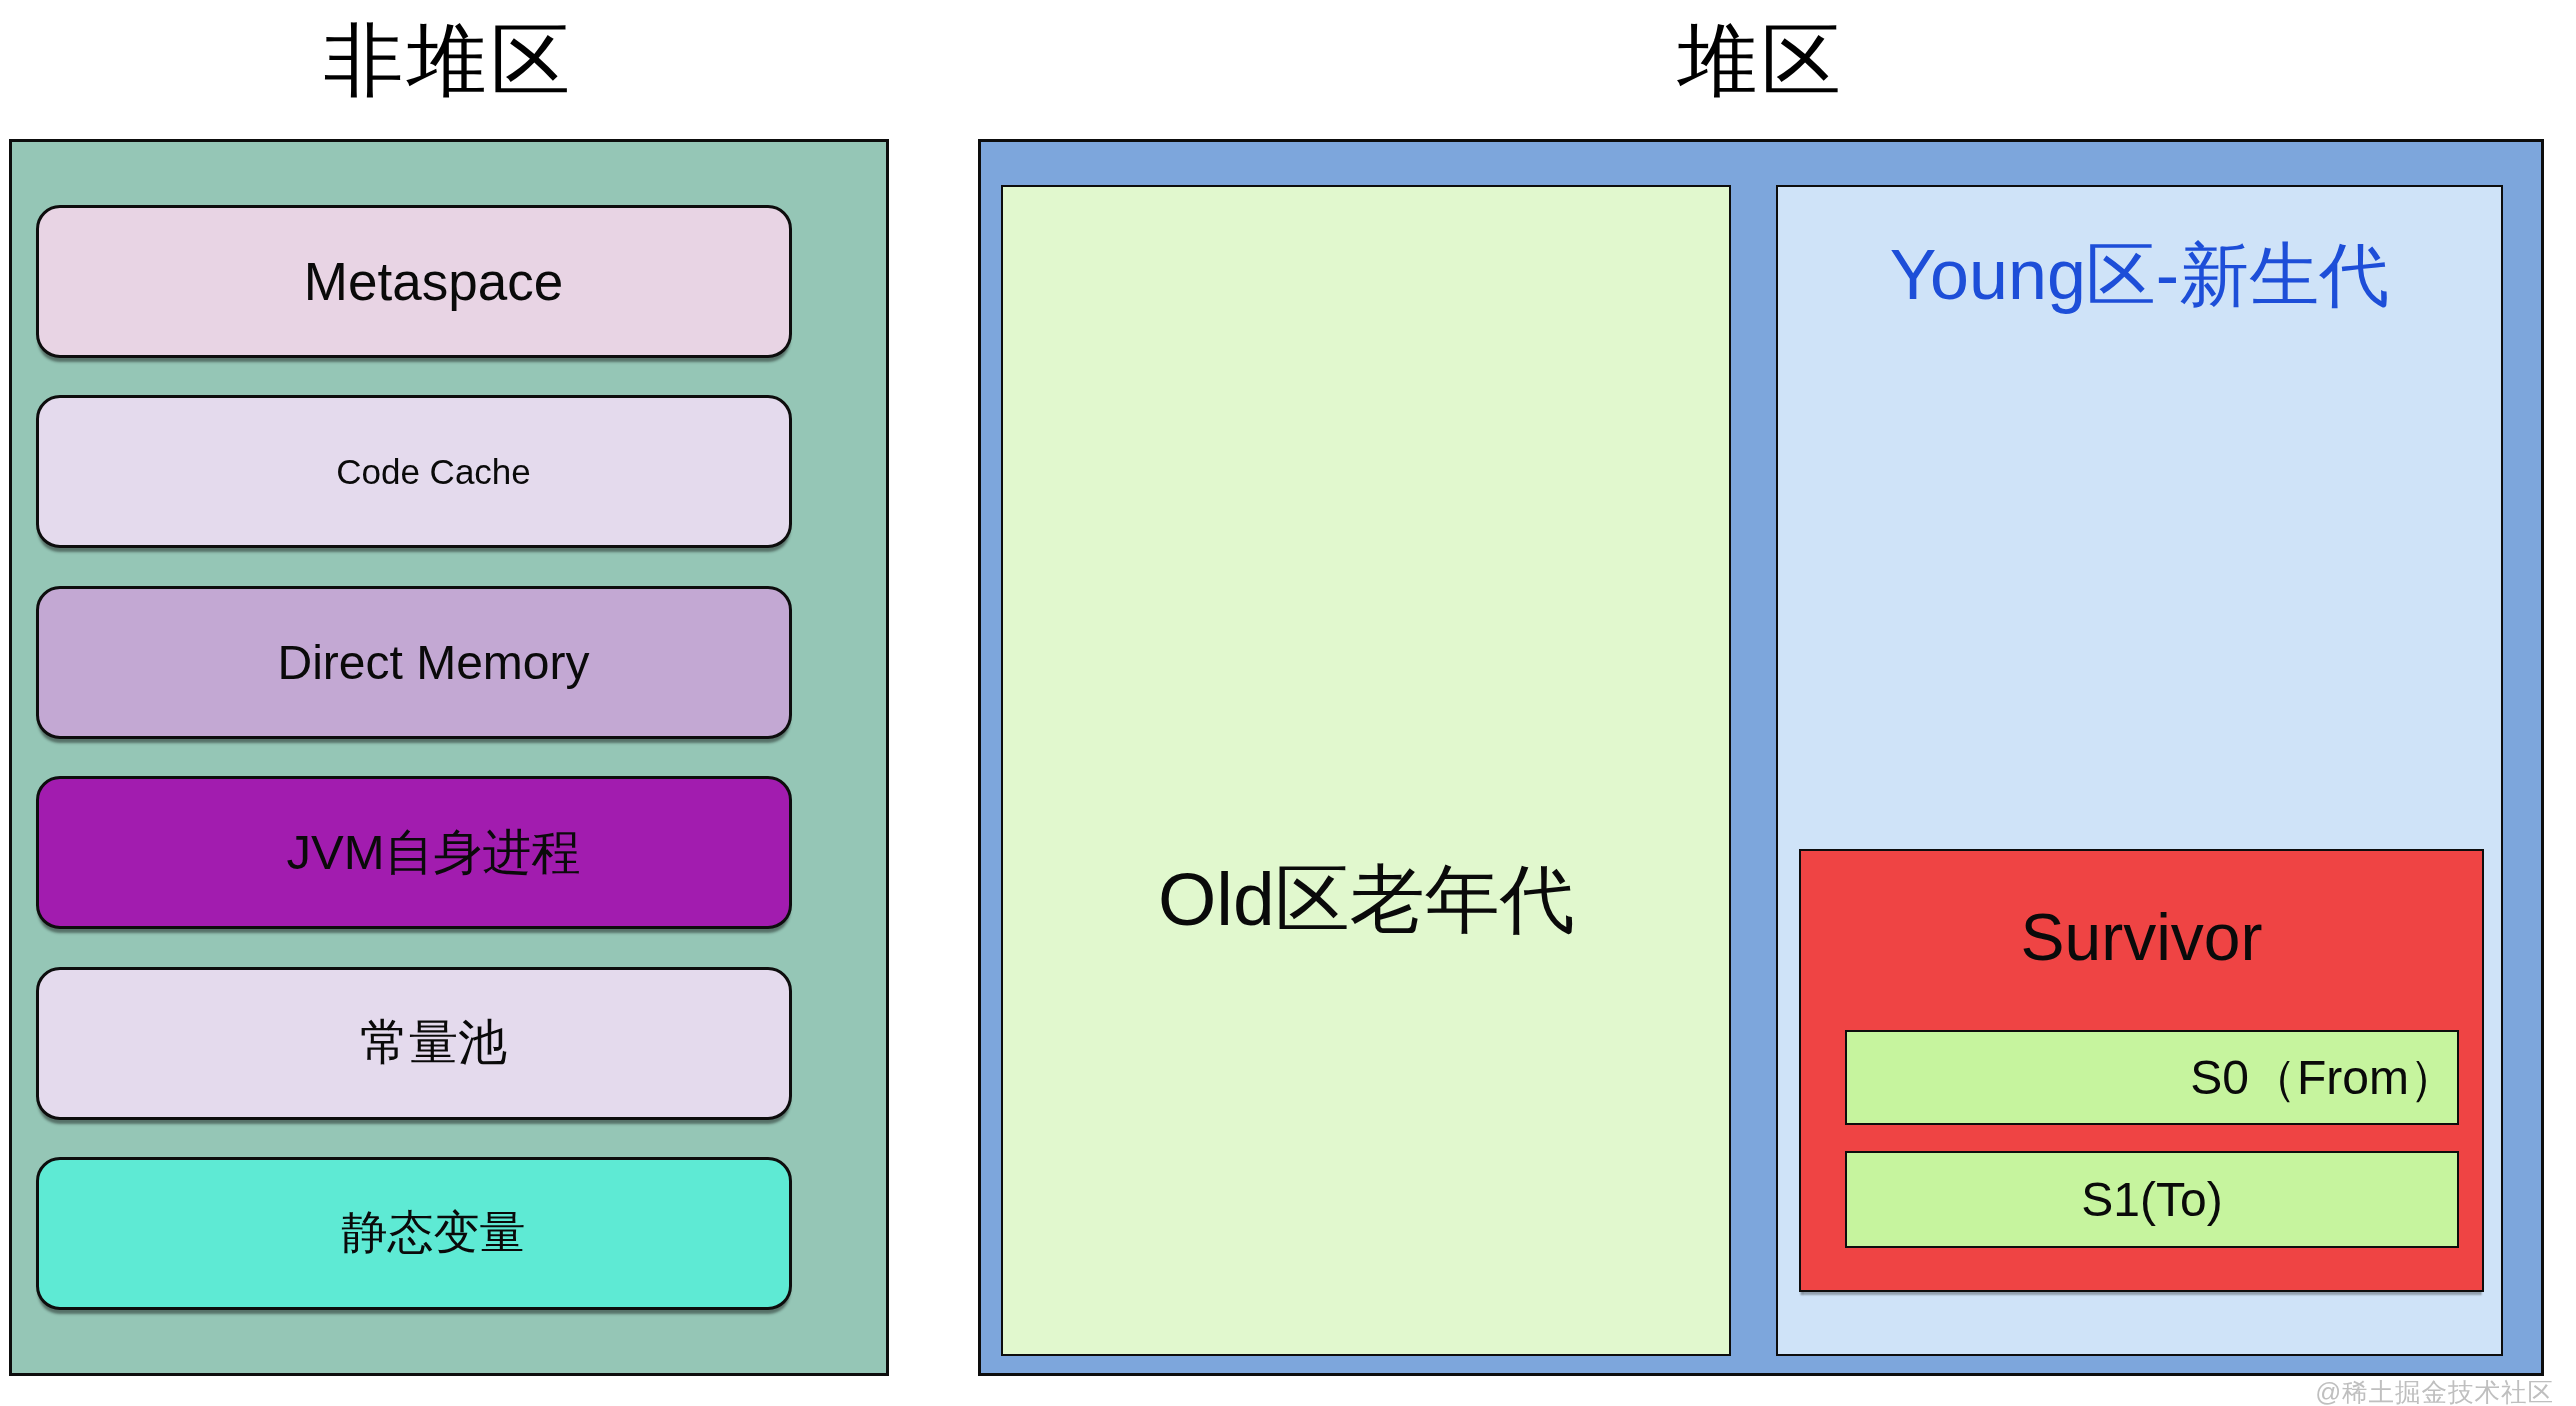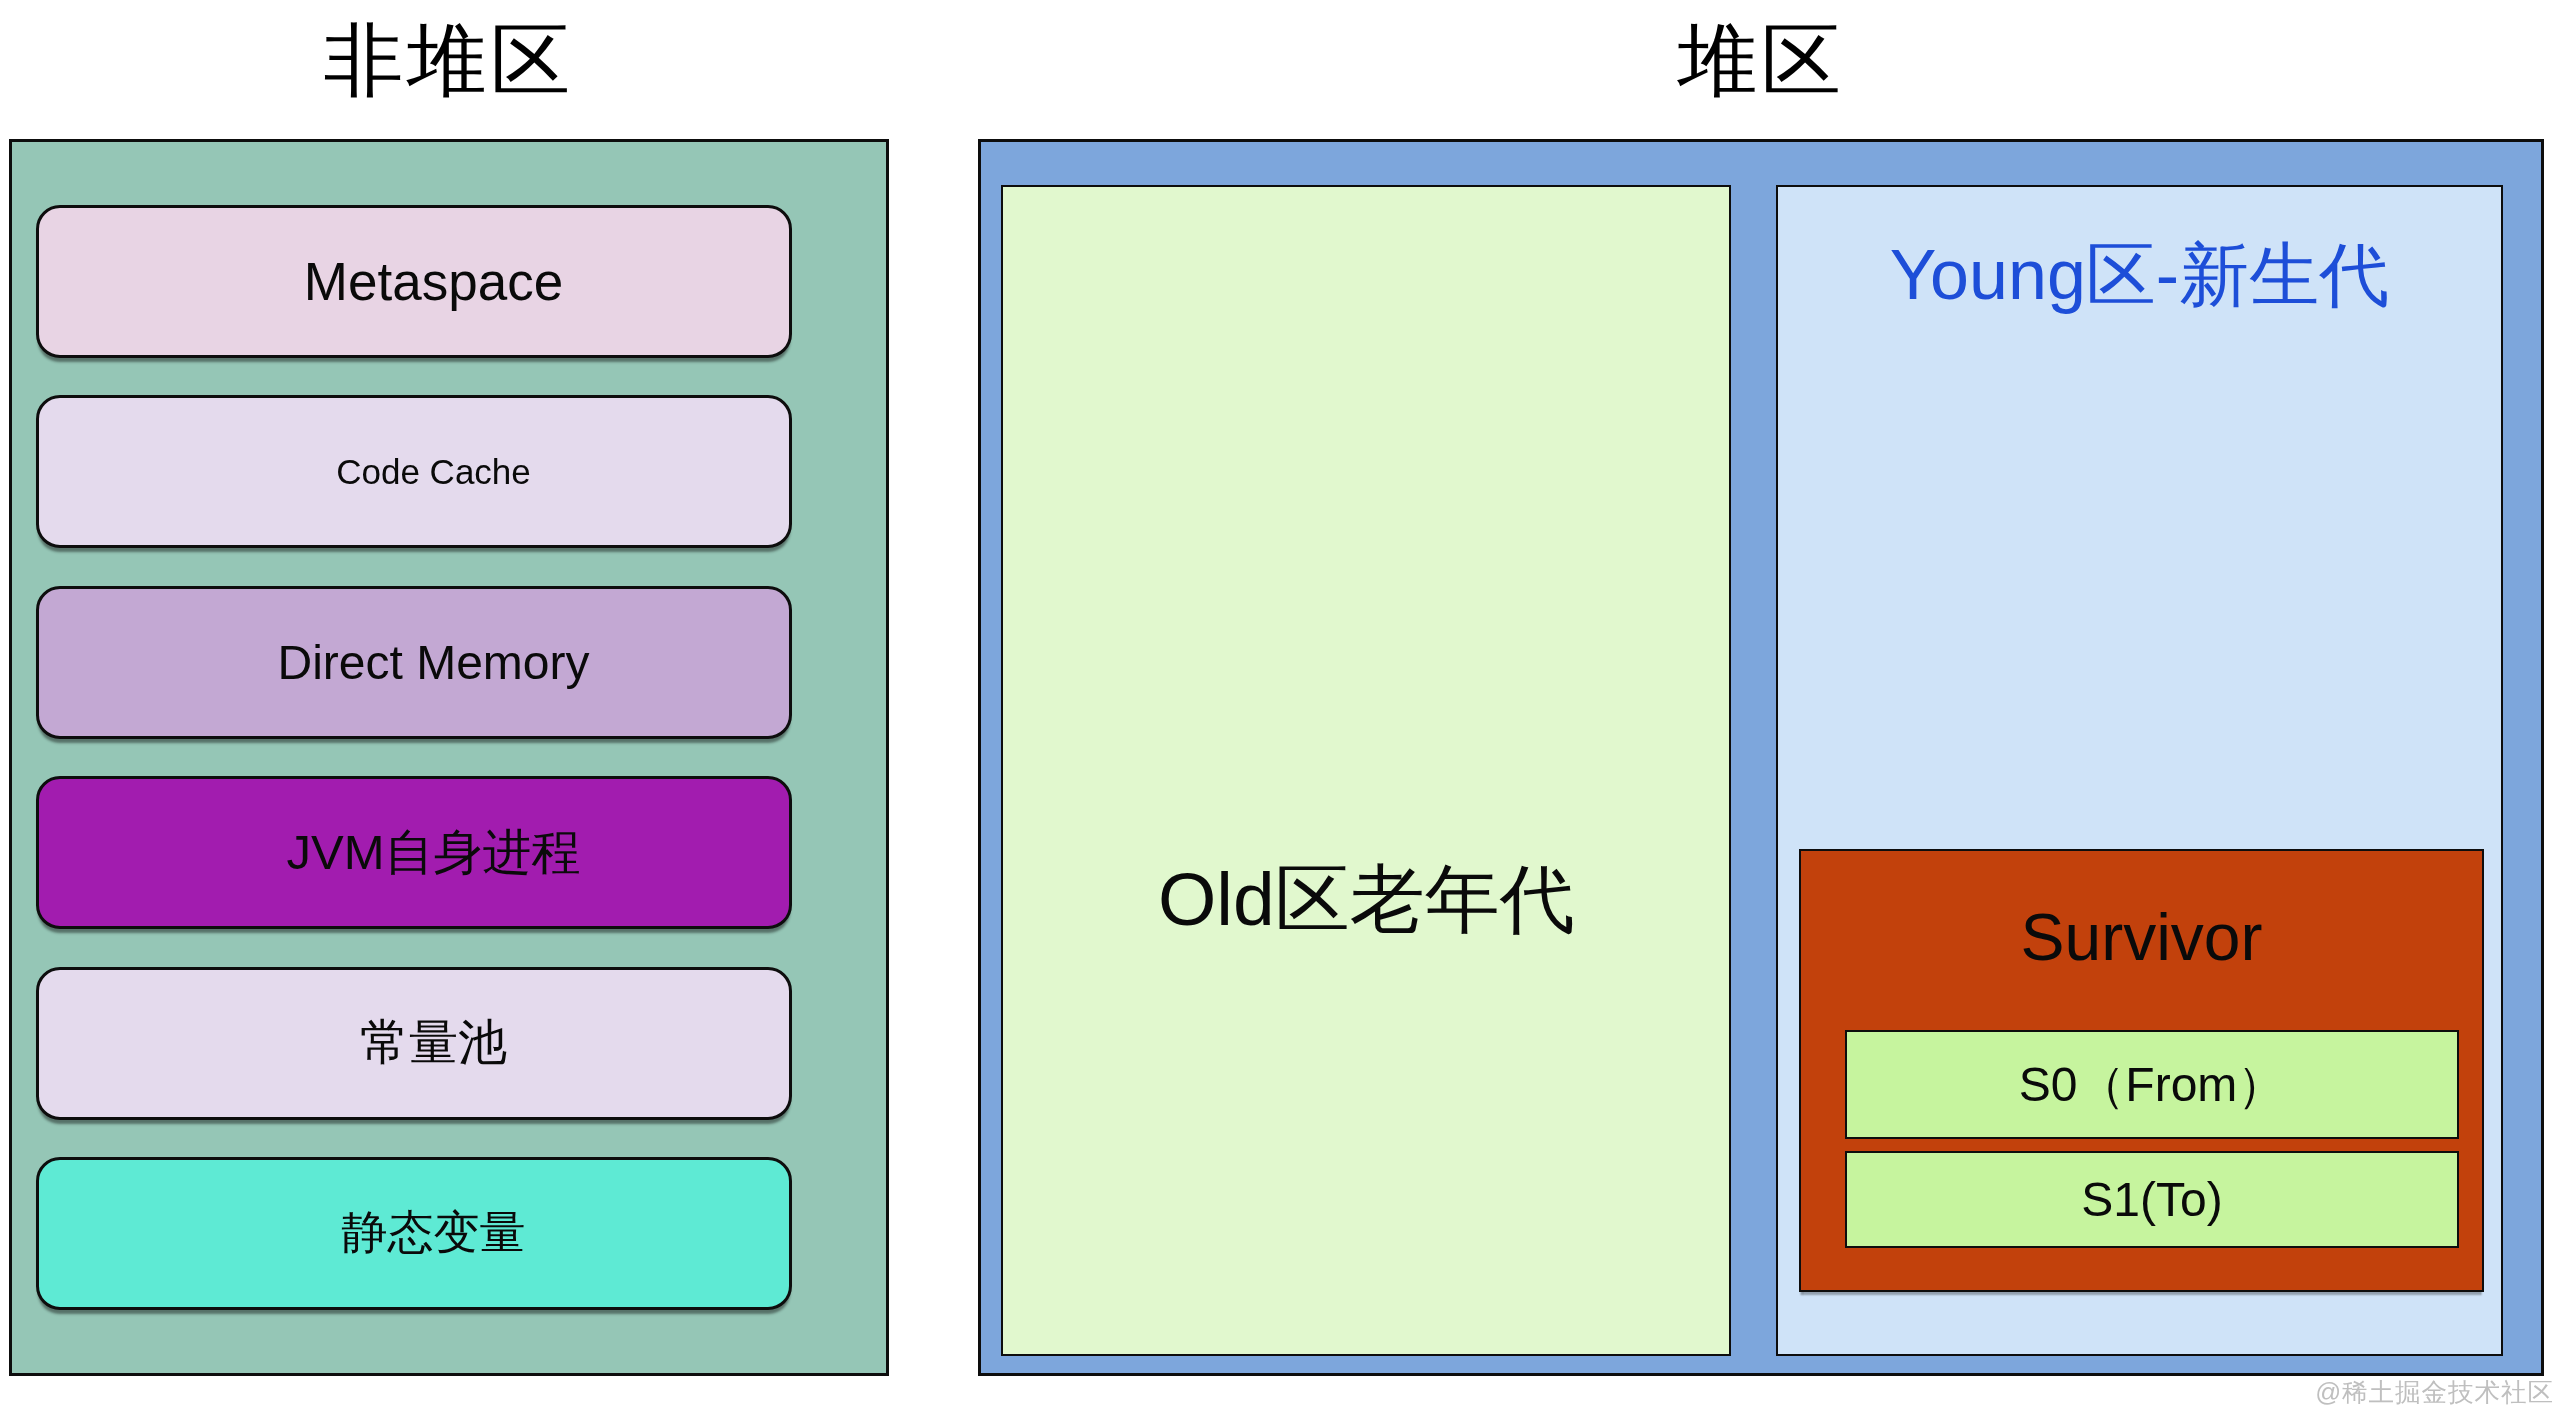--- a/index.html
+++ b/index.html
@@ -64,21 +64,21 @@
   #survivor-box{left:21px;top:662px;width:685px;height:443px;}
   #survivor-label{
     position:absolute;left:0;top:39px;width:100%;text-align:center;
     font-size:66px;line-height:94px;
   }
   .s-slot{
     position:absolute;left:44px;width:614px;box-sizing:border-box;
     border:2.6px solid #0d0d0d;display:flex;align-items:center;justify-content:center;
     font-size:48px;
   }
-  #s0-box{top:179px;height:109px;}
+  #s0-box{top:179px;height:95px;justify-content:flex-end;}
   #s1-box{top:300px;height:97px;}
 
   #watermark{
     position:absolute;right:22px;top:1375px;font-size:25.6px;color:#bfbfbf;
     letter-spacing:0.9px;
   }
 </style>
 </head>
 <body>
 
@@ -114,21 +114,21 @@
     <div id="old-box" style="background-color: rgb(225, 248, 206);">
       <span>Old区</span>
       <span>老年代</span>
     </div>
 
     <div id="young-box" style="background-color: rgb(207, 227, 248);">
 
       <div id="young-title">Young区-新生代</div>
 
 
-      <div id="survivor-box" class="panel" style="background-color: #c2410c;">
+      <div id="survivor-box" class="panel" style="background-color: #ef4444;">
         <div id="survivor-label">Survivor</div>
 
         <div id="s0-box" class="s-slot" style="background-color: rgb(198, 244, 158);">
           <span>S0（From）</span>
         </div>
 
         <div id="s1-box" class="s-slot" style="background-color: rgb(198, 244, 158);">
           <span>S1(To)</span>
         </div>
       </div>

